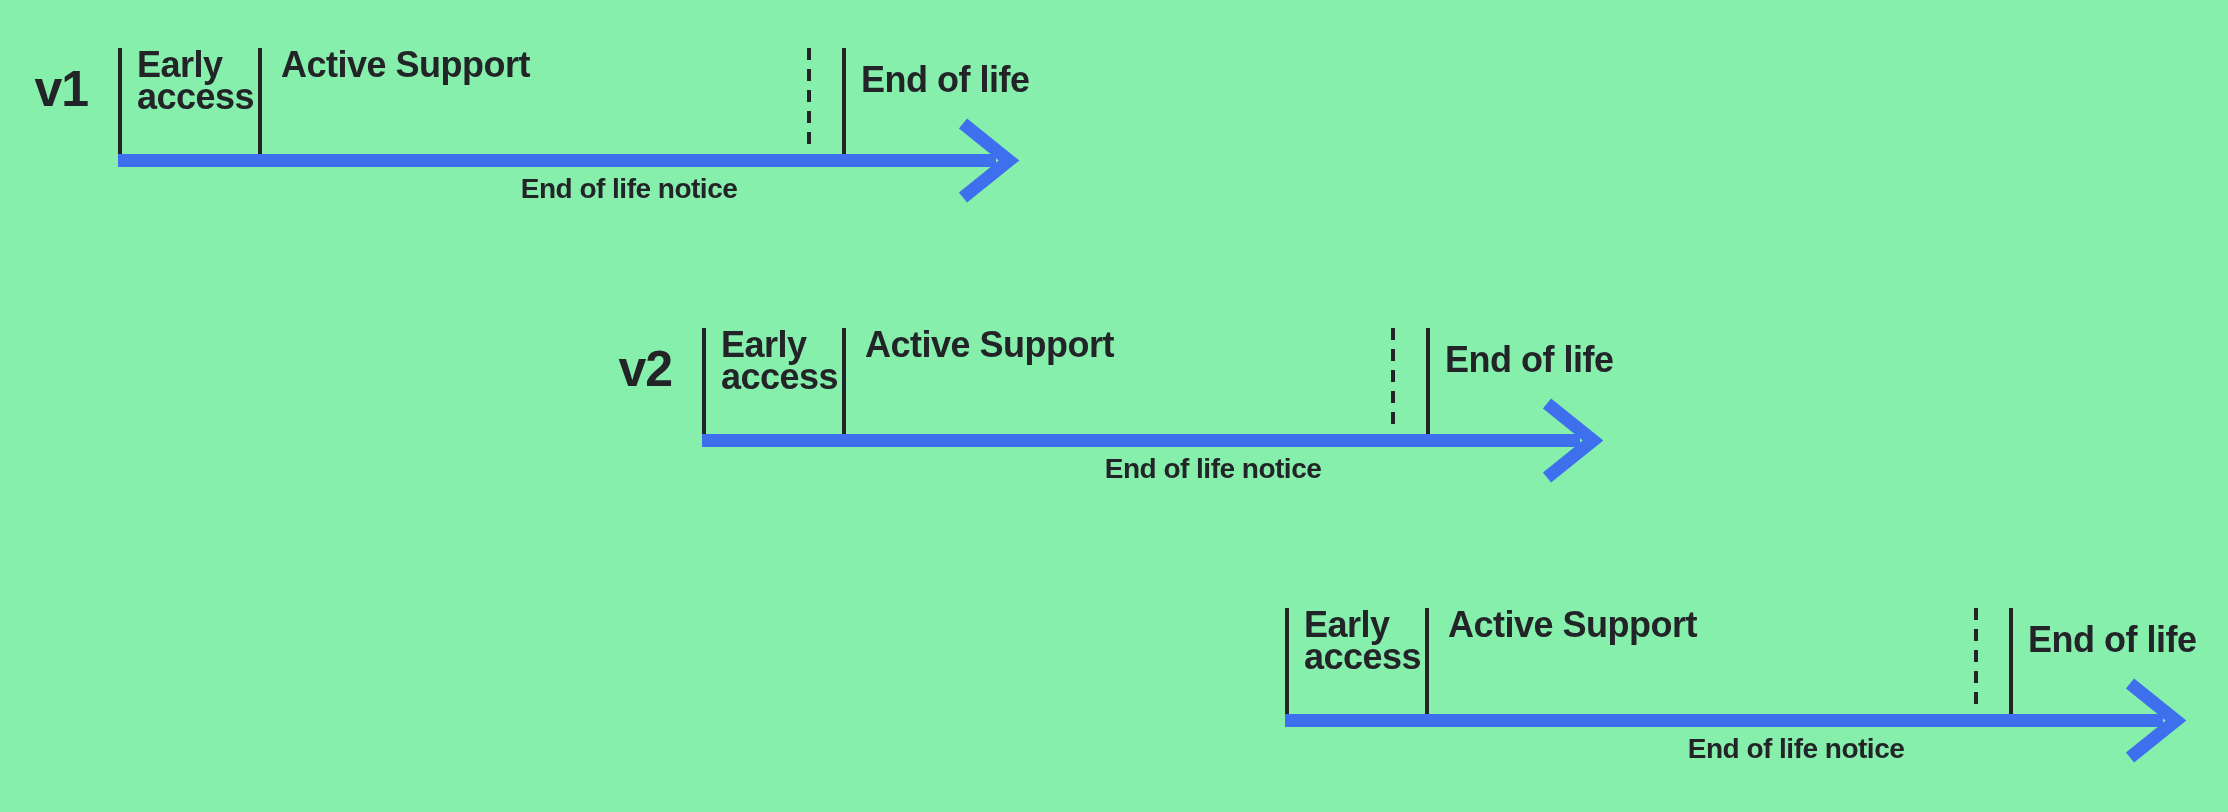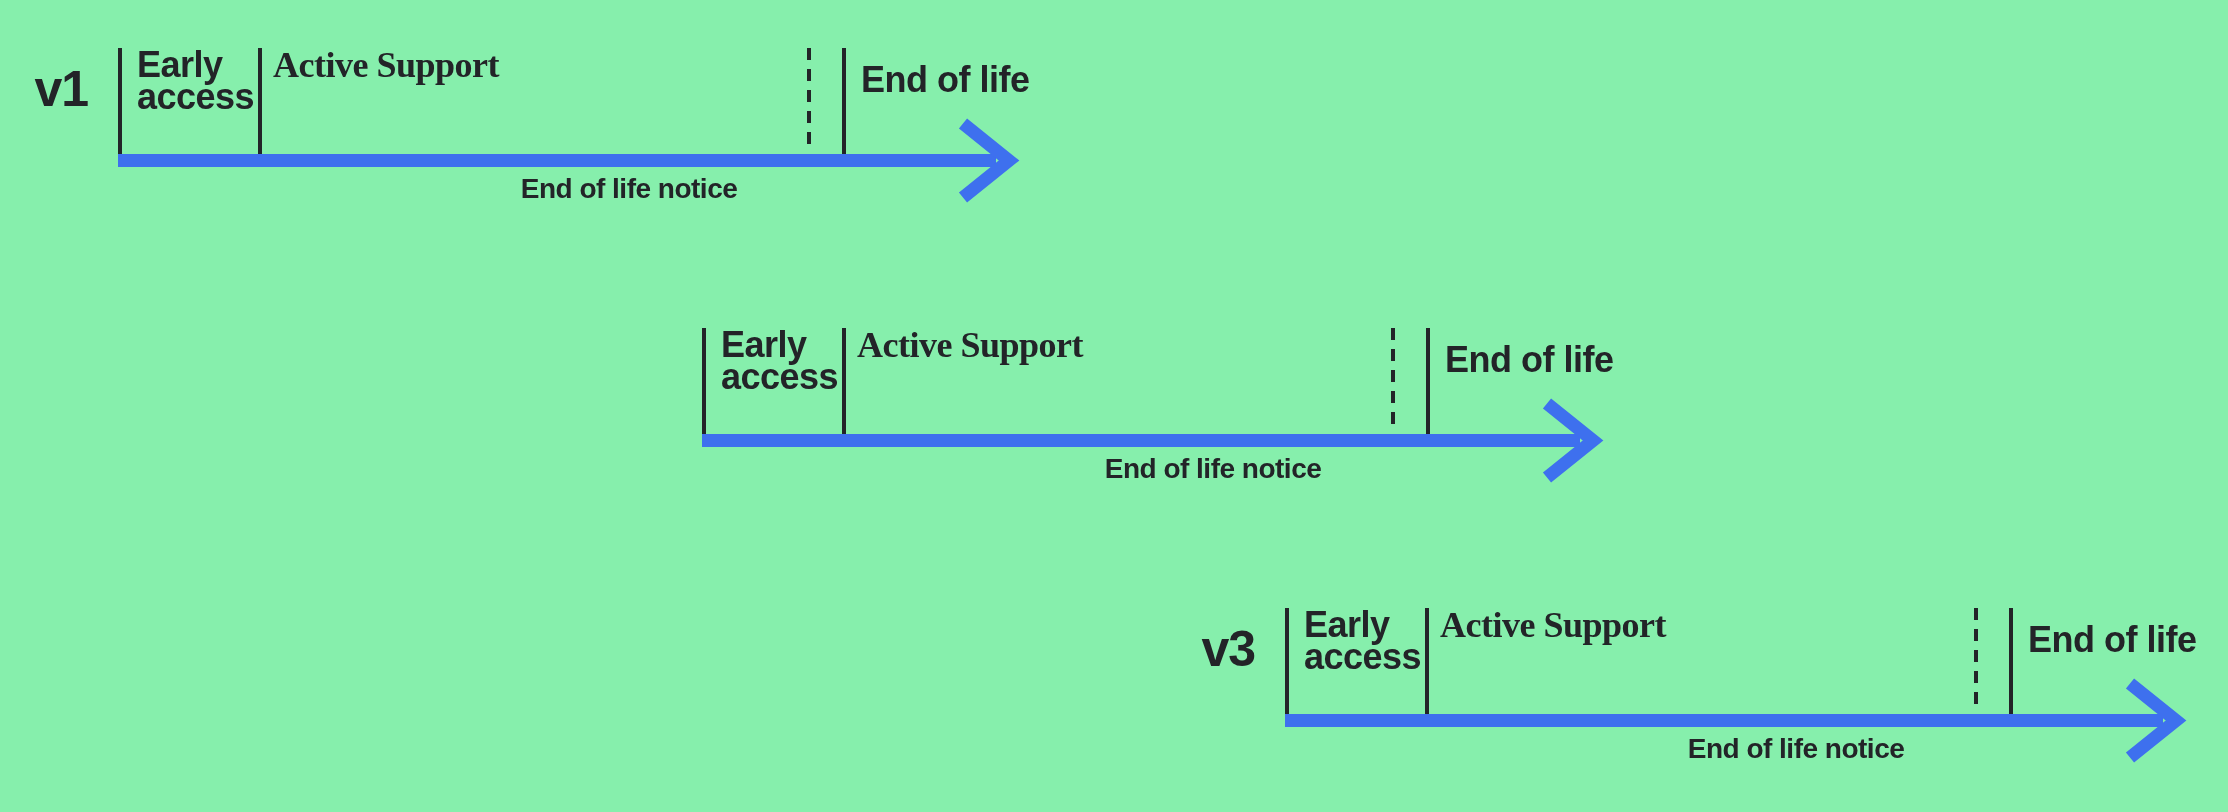--- a/index.html
+++ b/index.html
@@ -65,21 +65,21 @@
   .lbl {
     position: absolute;
     font-size: 36px;
     font-weight: 700;
     line-height: 32px;
     letter-spacing: -0.5px;
     color: var(--ink);
     white-space: nowrap;
   }
   .lbl.early  { left: 19px;  top: 1px; width: 125px; white-space: normal; }
-  .lbl.active { left: 155px; top: 1px; font-family: Liberation Serif, serif; }
+  .lbl.active { left: 163px; top: 1px; }
   .lbl.eol    { left: 743px; top: 16px; }
   .lbl.notice {
     left: 336px;
     top: 125px;
     width: 350px;
     text-align: center;
     font-size: 28px;
   }
 
   .arrow {
@@ -104,36 +104,36 @@
     <div class="lbl active">Active Support</div>
     <div class="lbl eol">End of life</div>
     <svg class="arrow" width="910" height="100" viewBox="0 0 910 100">
       <line x1="0" y1="42.5" x2="878" y2="42.5" stroke="#3e70ee" stroke-width="13"></line>
       <polyline points="845,5.5 891,42.5 845,79.5" fill="none" stroke="#3e70ee" stroke-width="13" stroke-linejoin="miter"></polyline>
     </svg>
     <div class="lbl notice">End of life notice</div>
   </div>
 
   <div class="trow" style="left:702px; top:328px;">
+    <div class="vlabel">v2</div>
     <div class="tick tick1"></div>
     <div class="tick tick2"></div>
     <div class="dashedline"></div>
     <div class="tick tick3"></div>
     <div class="lbl early">Early access</div>
     <div class="lbl active">Active Support</div>
     <div class="lbl eol">End of life</div>
     <svg class="arrow" width="910" height="100" viewBox="0 0 910 100">
       <line x1="0" y1="42.5" x2="878" y2="42.5" stroke="#3e70ee" stroke-width="13"></line>
       <polyline points="845,5.5 891,42.5 845,79.5" fill="none" stroke="#3e70ee" stroke-width="13" stroke-linejoin="miter"></polyline>
     </svg>
     <div class="lbl notice">End of life notice</div>
   </div>
 
   <div class="trow" style="left:1285px; top:608px;">
-    <div class="vlabel">v3</div>
     <div class="tick tick1"></div>
     <div class="tick tick2"></div>
     <div class="dashedline"></div>
     <div class="tick tick3"></div>
     <div class="lbl early">Early access</div>
     <div class="lbl active">Active Support</div>
     <div class="lbl eol">End of life</div>
     <svg class="arrow" width="910" height="100" viewBox="0 0 910 100">
       <line x1="0" y1="42.5" x2="878" y2="42.5" stroke="#3e70ee" stroke-width="13"></line>
       <polyline points="845,5.5 891,42.5 845,79.5" fill="none" stroke="#3e70ee" stroke-width="13" stroke-linejoin="miter"></polyline>

